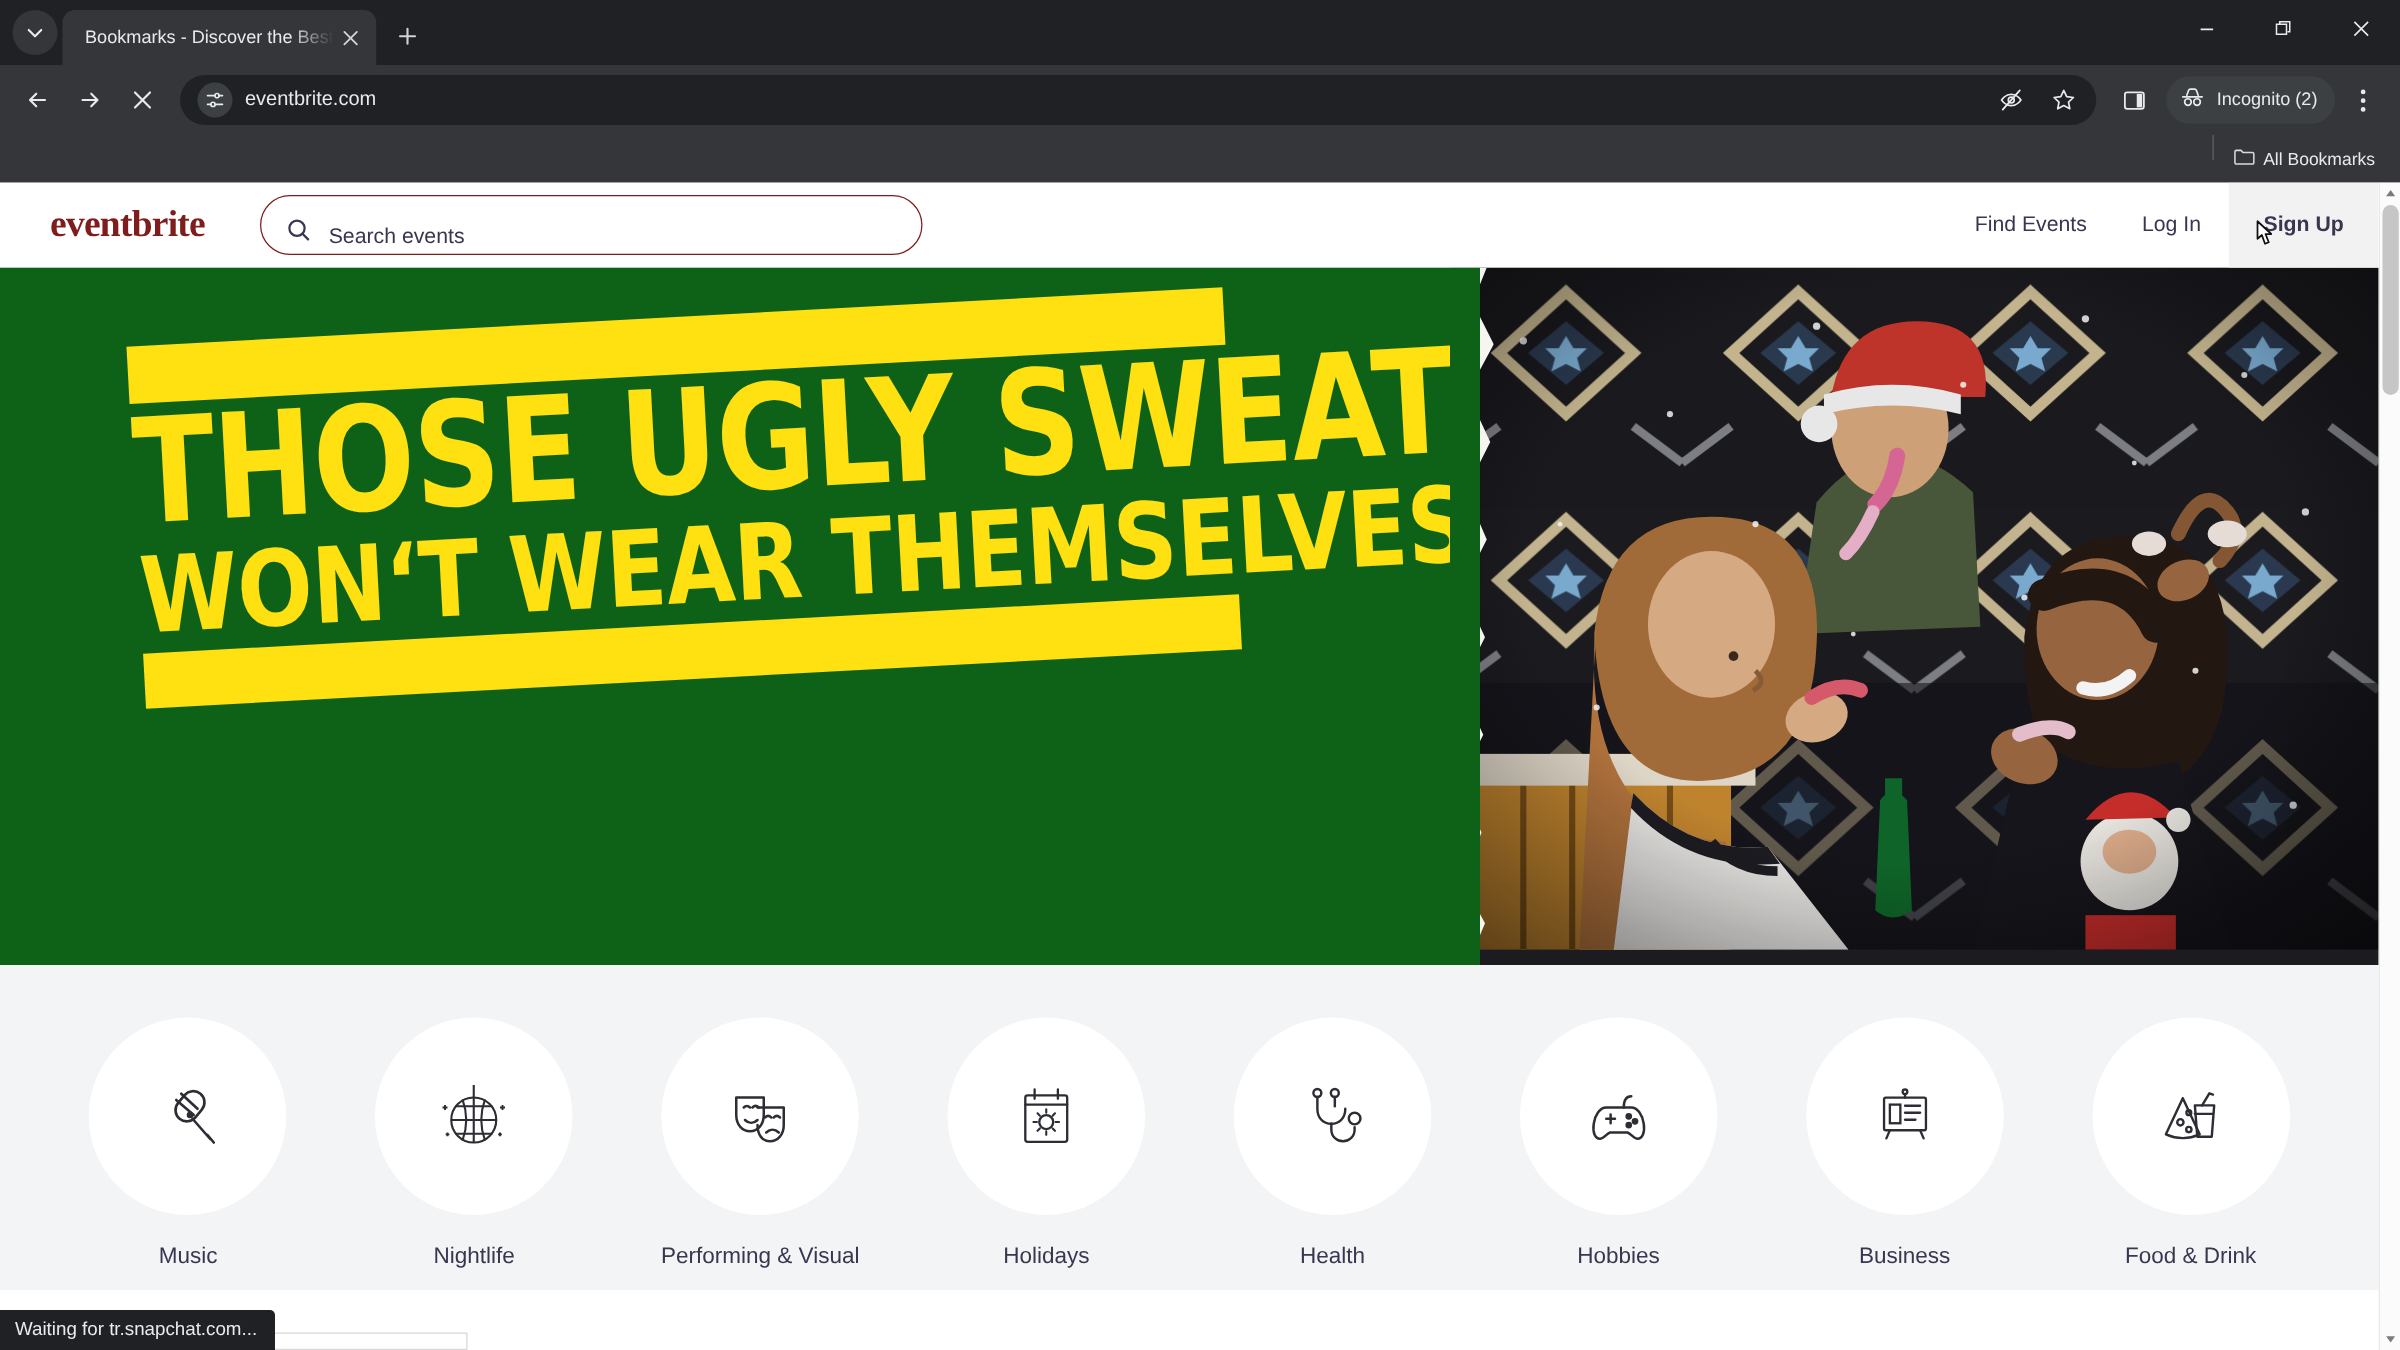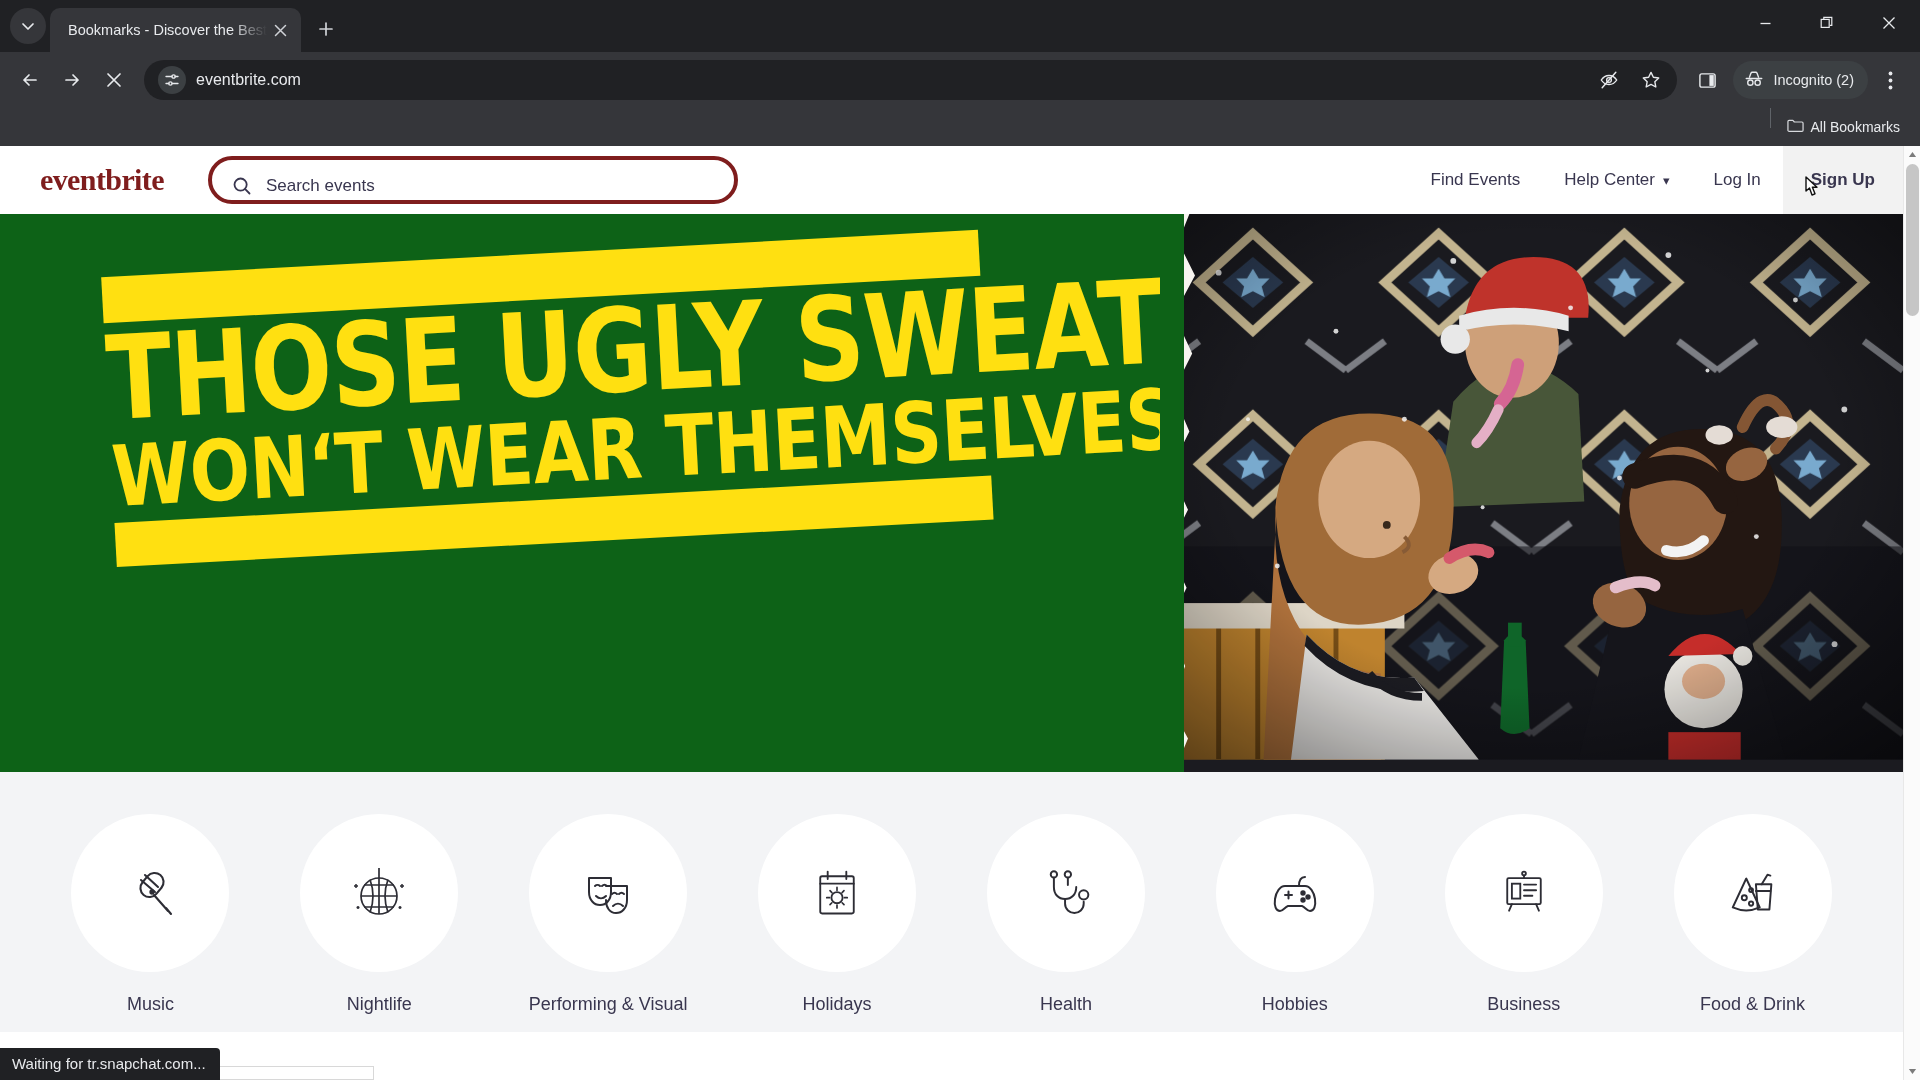--- a/index.html
+++ b/index.html
@@ -70,22 +70,22 @@
   
   .eb-header {
     height: 68px; background: #fff; display: flex; align-items: center;
     padding: 0 0 0 40px; position: relative; z-index: 5;
   }
   .eb-logo {
     color: #7f1d1d; font-size: 30px; font-weight: bold; letter-spacing: -0.6px;
     font-family: Liberation Serif, serif; cursor: pointer;
   }
   .eb-search {
-    margin-left: 44px; width: 530px; height: 48px; border: 4px solid #7f1d1d;
-    border-radius: 24px; display: flex; align-items: flex-start; padding: 16px 20px; gap: 14px;
+    margin-left: 44px; width: 530px; height: 48px; border: 1px solid #7f1d1d;
+    border-radius: 24px; display: flex; align-items: flex-end; padding: 4px 20px; gap: 14px;
     background: #fff; cursor: text;
   }
   .eb-search-ph { color: #39364f; font-size: 17px; }
   .eb-nav { margin-left: auto; display: flex; align-items: center; height: 100%; }
   .eb-nav a {
     color: #39364f; font-size: 17px; text-decoration: none; padding: 0 22px;
     display: flex; align-items: center; gap: 8px; height: 100%; cursor: pointer;
   }
   .eb-nav a.signup { background: #f2f2f2; padding: 0 28px; font-weight: bold; }
 
@@ -291,24 +291,20 @@
             <svg width="20" height="20" viewBox="0 0 20 20">
                 <circle cx="8.6" cy="8.6" r="6.1" stroke="#39364f" stroke-width="1.8" fill="none"></circle>
                 <path d="M13.2 13.2l4.3 4.3" stroke="#39364f" stroke-width="1.8" stroke-linecap="round"></path>
               </svg>
           </span>
           <span class="eb-search-ph">Search events</span>
         </div>
 
         <nav class="eb-nav">
           <a>Find Events</a>
-          <a>
-            <span>Help Center</span>
-            <span style="font-size:13px;">▾</span>
-          </a>
           <a>Log In</a>
           <a class="signup">Sign Up</a>
         </nav>
       </div>
 
       <div class="hero">
         <div class="hero-left">
           <div class="hero-art">
             <div class="bar-top"></div>
             <div class="hl1">THOSE UGLY SWEATERS</div>

